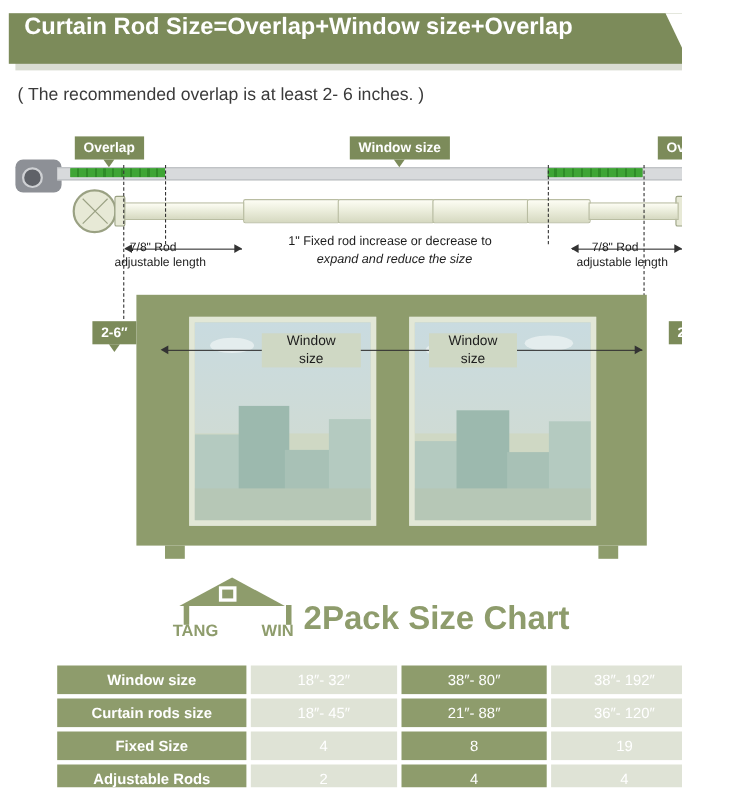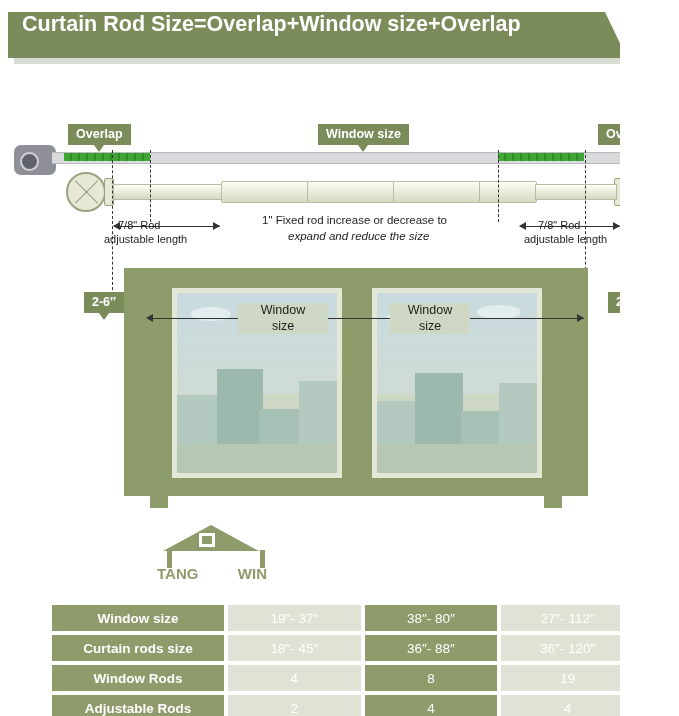--- a/index.html
+++ b/index.html
@@ -340,20 +340,21 @@
 </head>
 <body>
 
 <div id="page">
 
   <div class="header-band shadow"></div>
   <div class="header-band">
     <div class="header-notch"></div>
   </div>
   <div class="header-title">Curtain Rod Size=Overlap+Window size+Overlap</div>
+  <div class="subtitle">( The recommended overlap is at least 2- 6 inches. )</div>
 
   <div class="tape-body"></div>
   <div class="tape-strip"></div>
   <div class="tape-green left"></div>
   <div class="tape-green right"></div>
 
   <div class="label-flag flag-overlap-left">Overlap</div>
   <div class="label-flag flag-window-size">Window size</div>
   <div class="label-flag flag-overlap-right">Overlap</div>
 
@@ -437,37 +438,38 @@
   <div class="logo-wrap">
     <div class="logo-roof"></div>
     <div class="logo-body"></div>
     <div class="logo-win"></div>
     <div class="logo-text">
       <span>TANG</span>
       <span>WIN</span>
     </div>
   </div>
 
+  <div class="chart-title">2Pack Size Chart</div>
 
   <table class="size-table">
     <tbody>
       <tr>
         <td class="rowhead">Window size</td>
-        <td class="cell-a">19″- 37″</td>
+        <td class="cell-a">18″- 32″</td>
         <td class="cell-b">38″- 80″</td>
-        <td class="cell-c">27″- 112″</td>
+        <td class="cell-c">38″- 192″</td>
       </tr>
       <tr>
         <td class="rowhead">Curtain rods size</td>
         <td class="cell-a">18″- 45″</td>
-        <td class="cell-b">36″- 88″</td>
+        <td class="cell-b">21″- 88″</td>
         <td class="cell-c">36″- 120″</td>
       </tr>
       <tr>
-        <td class="rowhead">Window Rods</td>
+        <td class="rowhead">Fixed Size</td>
         <td class="cell-a">4</td>
         <td class="cell-b">8</td>
         <td class="cell-c">19</td>
       </tr>
       <tr>
         <td class="rowhead">Adjustable Rods</td>
         <td class="cell-a">2</td>
         <td class="cell-b">4</td>
         <td class="cell-c">4</td>
       </tr>

